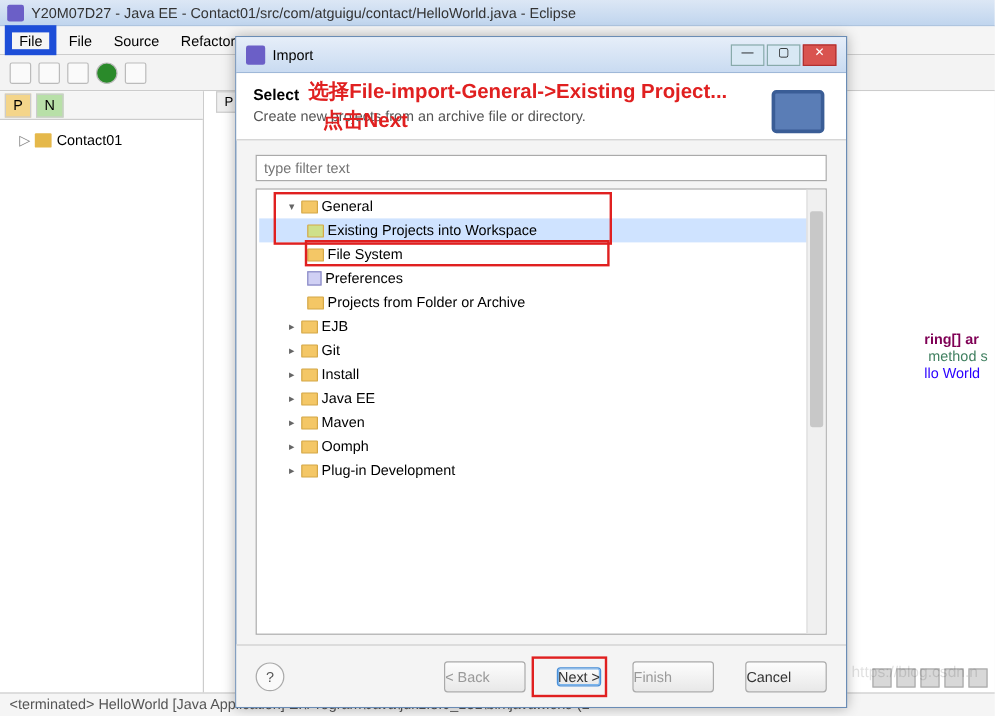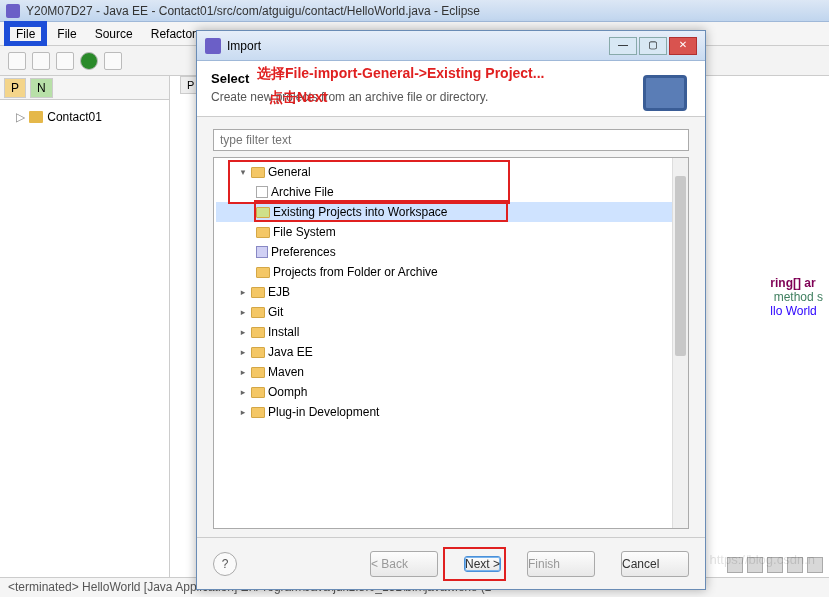--- a/index.html
+++ b/index.html
@@ -39,21 +39,21 @@
 .dlg-title { height: 30px; background: linear-gradient(#e6eef9,#c9dbf1); display: flex; align-items: center; padding: 0 8px; border-bottom: 1px solid #9fb8d8; }
 .dlg-title .icon { width: 16px; height: 16px; background: #6b5fc7; border-radius: 2px; margin-right: 6px; }
 .dlg-title .spacer { flex: 1; }
 .win-btn { width: 28px; height: 18px; border: 1px solid #8aa; background: #d8e8f4; margin-left: 2px; text-align: center; line-height: 14px; font-size: 10px; }
 .win-close { background: #d9534f; color: #fff; border-color: #b03030; }
 
 .dlg-header { background: #fff; padding: 10px 14px 12px; border-bottom: 1px solid #ccc; position: relative; }
 .dlg-header h1 { font-size: 13px; font-weight: bold; margin-bottom: 4px; }
 .dlg-header p { color: #555; }
 .dlg-header .big-icon { position: absolute; right: 18px; top: 14px; width: 44px; height: 36px; background: #5a7db6; border-radius: 4px; border: 3px solid #3a5d96; }
-.annotation { color: #e02020; font-size: 14px; font-weight: bold; position: absolute; pointer-events: none; }
+.annotation { color: #e02020; font-size: 17px; font-weight: bold; position: absolute; pointer-events: none; }
 
 .dlg-body { flex: 1; padding: 12px 16px 8px; display: flex; flex-direction: column; gap: 6px; }
 .filter-input { width: 100%; height: 22px; border: 1px solid #aaa; padding: 2px 6px; color: #888; background: #fff; }
 
 .tree-box { flex: 1; border: 1px solid #aaa; background: #fff; overflow-y: auto; padding: 4px 2px; position: relative; }
 .tree-row { display: flex; align-items: center; height: 20px; padding-left: 6px; gap: 3px; white-space: nowrap; }
 .exp { width: 10px; height: 10px; display: inline-flex; align-items: center; justify-content: center; color: #666; font-size: 9px; }
 .fold-icon { width: 14px; height: 11px; background: #f4c766; border: 1px solid #d4a746; border-radius: 1px; }
 .file-icon { width: 12px; height: 12px; background: #fff; border: 1px solid #aaa; }
 .pref-icon { width: 12px; height: 12px; background: #d0d0f4; border: 1px solid #8888c4; }
@@ -170,24 +170,20 @@
     <div class="tree-box">
 
       <div class="hl-red" style="left:14px; top:2px; width:282px; height:44px;"></div>
       <div class="hl-red" style="left:40px; top:42px; width:254px; height:22px;"></div>
 
       <div class="tree-row indent1">
         <span class="exp">▾</span>
         <span class="fold-icon"></span>
         <span>General</span>
       </div>
-      <div class="tree-row indent2">
-        <span class="file-icon"></span>
-        <span>Archive File</span>
-      </div>
       <div class="tree-row indent2 sel">
         <span class="fold-icon" style="background:#cfe08a"></span>
         <span>Existing Projects into Workspace</span>
       </div>
       <div class="tree-row indent2">
         <span class="fold-icon"></span>
         <span>File System</span>
       </div>
       <div class="tree-row indent2">
         <span class="pref-icon"></span>

